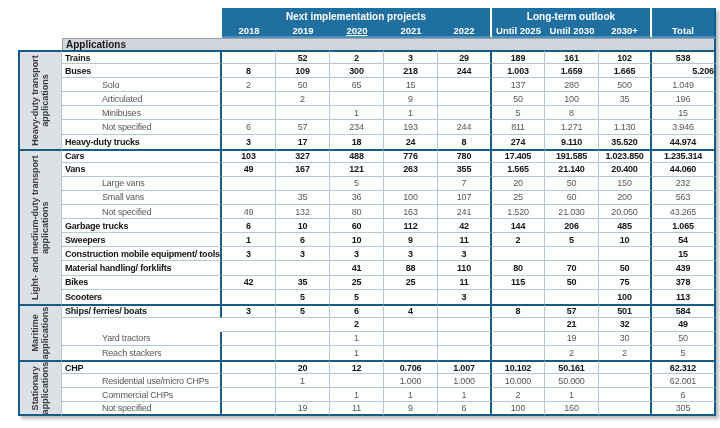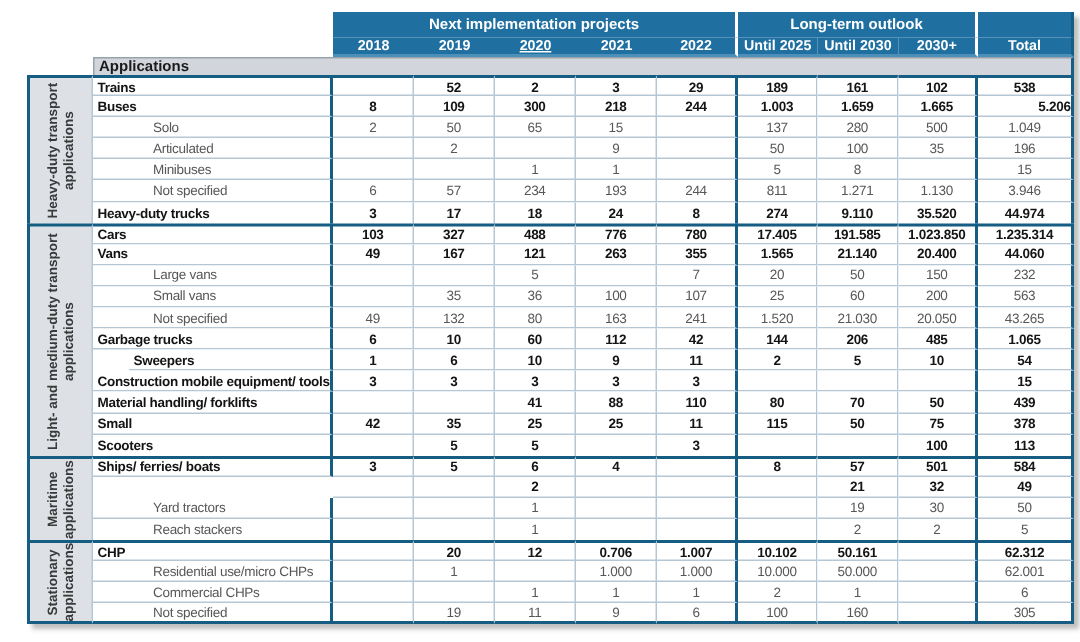--- a/index.html
+++ b/index.html
@@ -197,21 +197,21 @@
     <div class="c rlabel b brk bbt" style="grid-area: 16 / 2 / span 1 / span 1;">Garbage trucks</div>
     <div class="c val b brt bbt" style="grid-area: 16 / 3 / span 1 / span 1;">6</div>
     <div class="c val b brt bbt" style="grid-area: 16 / 4 / span 1 / span 1;">10</div>
     <div class="c val b brt bbt" style="grid-area: 16 / 5 / span 1 / span 1;">60</div>
     <div class="c val b brt bbt" style="grid-area: 16 / 6 / span 1 / span 1;">112</div>
     <div class="c val b brk bbt" style="grid-area: 16 / 7 / span 1 / span 1;">42</div>
     <div class="c val b brt bbt" style="grid-area: 16 / 8 / span 1 / span 1;">144</div>
     <div class="c val b brt bbt" style="grid-area: 16 / 9 / span 1 / span 1;">206</div>
     <div class="c val b brk bbt" style="grid-area: 16 / 10 / span 1 / span 1;">485</div>
     <div class="c val b brdk bbt" style="grid-area: 16 / 11 / span 1 / span 1;">1.065</div>
-    <div class="c rlabel b brk bbt" style="grid-area: 17 / 2 / span 1 / span 1; margin-left: 24px;">Sweepers</div>
+    <div class="c rlabel b brk bbt" style="grid-area: 17 / 2 / span 1 / span 1;">Sweepers</div>
     <div class="c val b brt bbt" style="grid-area: 17 / 3 / span 1 / span 1;">1</div>
     <div class="c val b brt bbt" style="grid-area: 17 / 4 / span 1 / span 1;">6</div>
     <div class="c val b brt bbt" style="grid-area: 17 / 5 / span 1 / span 1;">10</div>
     <div class="c val b brt bbt" style="grid-area: 17 / 6 / span 1 / span 1;">9</div>
     <div class="c val b brk bbt" style="grid-area: 17 / 7 / span 1 / span 1;">11</div>
     <div class="c val b brt bbt" style="grid-area: 17 / 8 / span 1 / span 1;">2</div>
     <div class="c val b brt bbt" style="grid-area: 17 / 9 / span 1 / span 1;">5</div>
     <div class="c val b brk bbt" style="grid-area: 17 / 10 / span 1 / span 1;">10</div>
     <div class="c val b brdk bbt" style="grid-area: 17 / 11 / span 1 / span 1;">54</div>
     <div class="c rlabel b brk bbt" style="grid-area: 18 / 2 / span 1 / span 1;">Construction mobile equipment/ tools</div>
@@ -227,21 +227,21 @@
     <div class="c rlabel b brk bbt" style="grid-area: 19 / 2 / span 1 / span 1;">Material handling/ forklifts</div>
     <div class="c val b brt bbt" style="grid-area: 19 / 3 / span 1 / span 1;"></div>
     <div class="c val b brt bbt" style="grid-area: 19 / 4 / span 1 / span 1;"></div>
     <div class="c val b brt bbt" style="grid-area: 19 / 5 / span 1 / span 1;">41</div>
     <div class="c val b brt bbt" style="grid-area: 19 / 6 / span 1 / span 1;">88</div>
     <div class="c val b brk bbt" style="grid-area: 19 / 7 / span 1 / span 1;">110</div>
     <div class="c val b brt bbt" style="grid-area: 19 / 8 / span 1 / span 1;">80</div>
     <div class="c val b brt bbt" style="grid-area: 19 / 9 / span 1 / span 1;">70</div>
     <div class="c val b brk bbt" style="grid-area: 19 / 10 / span 1 / span 1;">50</div>
     <div class="c val b brdk bbt" style="grid-area: 19 / 11 / span 1 / span 1;">439</div>
-    <div class="c rlabel b brk bbt" style="grid-area: 20 / 2 / span 1 / span 1;">Small</div>
+    <div class="c rlabel b brk bbt" style="grid-area: 20 / 2 / span 1 / span 1;">Bikes</div>
     <div class="c val b brt bbt" style="grid-area: 20 / 3 / span 1 / span 1;">42</div>
     <div class="c val b brt bbt" style="grid-area: 20 / 4 / span 1 / span 1;">35</div>
     <div class="c val b brt bbt" style="grid-area: 20 / 5 / span 1 / span 1;">25</div>
     <div class="c val b brt bbt" style="grid-area: 20 / 6 / span 1 / span 1;">25</div>
     <div class="c val b brk bbt" style="grid-area: 20 / 7 / span 1 / span 1;">11</div>
     <div class="c val b brt bbt" style="grid-area: 20 / 8 / span 1 / span 1;">115</div>
     <div class="c val b brt bbt" style="grid-area: 20 / 9 / span 1 / span 1;">50</div>
     <div class="c val b brk bbt" style="grid-area: 20 / 10 / span 1 / span 1;">75</div>
     <div class="c val b brdk bbt" style="grid-area: 20 / 11 / span 1 / span 1;">378</div>
     <div class="c rlabel b brk" style="grid-area: 21 / 2 / span 1 / span 1;">Scooters</div>

